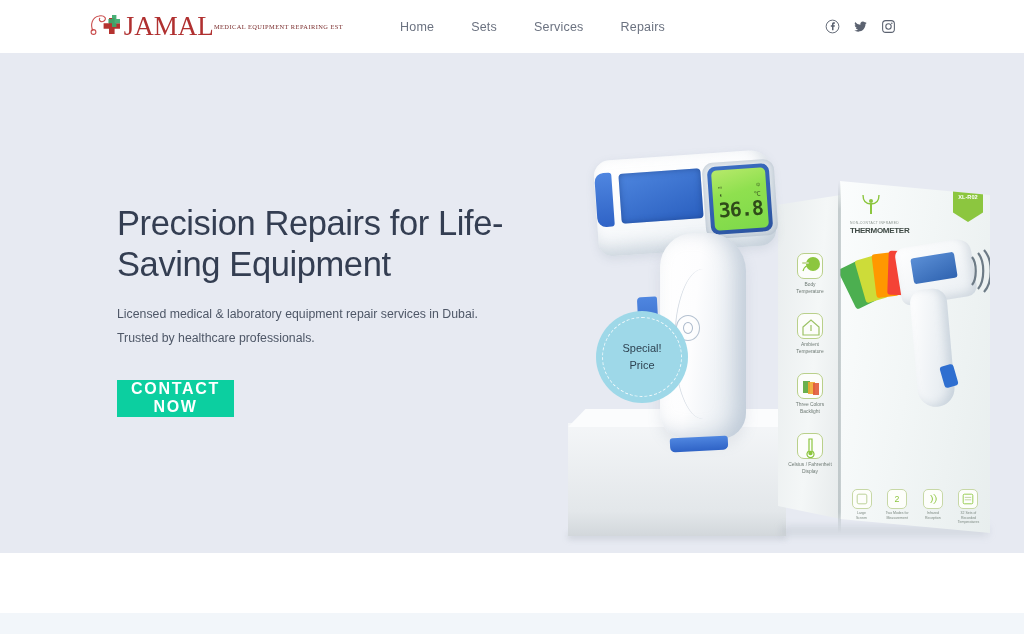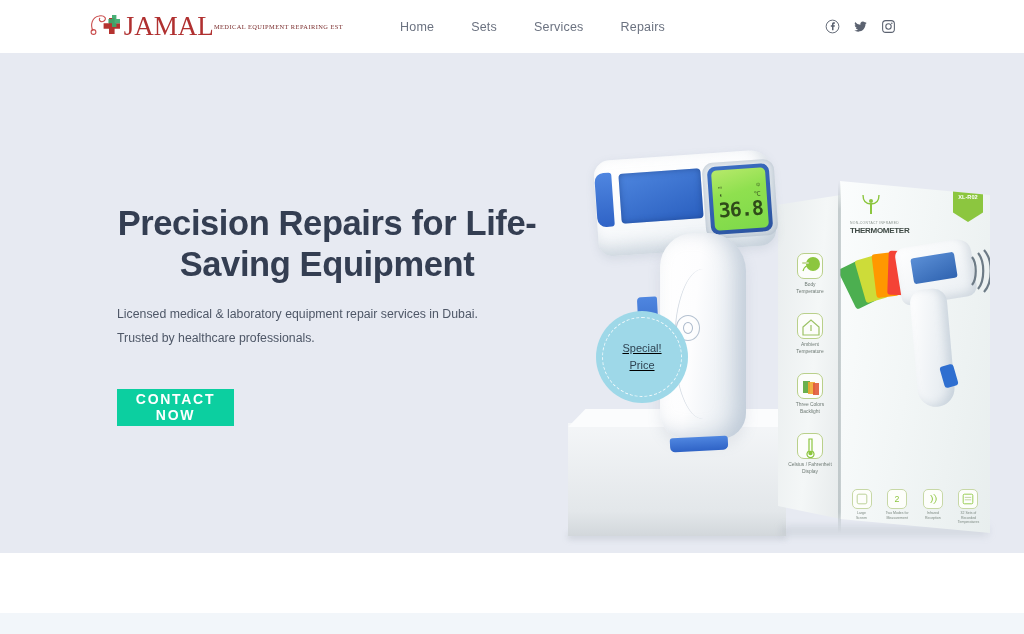--- a/index.html
+++ b/index.html
@@ -50,33 +50,33 @@
   }
   .socials .sic{ width:15px; height:15px; display:block; color:#5b6270; }
 
   
   .hero{
     position:absolute; top:53px; left:0; width:1024px; height:500px;
     background:#e7eaf2; overflow:hidden;
   }
   .hero-copy{ position:absolute; left:117px; top:150px; width:420px; }
   .headline{
-    font-size:34.5px; line-height:1.18; font-weight:bold;
-    color:#343e52; letter-spacing:-0.4px;text-align:center;
+    font-size:34.5px; line-height:1.18; font-weight:normal;
+    color:#343e52; letter-spacing:-0.4px;
   }
   .subcopy{
     margin-top:19px; font-size:12.3px; line-height:1.88;
     color:#4e5767;
   }
   .btnrow{ margin-top:30px; display:flex; gap:12px; }
   .btn{
     border:0; cursor:pointer; font-family:inherit;
-    font-size:14px; font-weight:bold; letter-spacing:1.7px;
+    font-size:16px; font-weight:bold; letter-spacing:1.7px;
     color:#ffffff; height:37px; display:flex;
-    align-items:center; justify-content:center;margin-top:9px;
+    align-items:center; justify-content:center;
   }
   .btn-primary{ background:#0ccfa0; width:117px; }
   .btn-secondary{ background:#303a51; width:115px; }
 
   
   .scene{ position:absolute; left:520px; top:50px; width:500px; height:440px; }
 
   
   .pedestal{
     position:absolute; left:48px; top:320px; width:218px; height:113px;
@@ -280,21 +280,20 @@
     background:linear-gradient(180deg,#4f86e0,#2f63c6);
     border-radius:3px 3px 5px 5px; transform:rotate(-3deg);
   }
 
   
   .special{
     position:absolute; left:76px; top:208px; width:92px; height:92px;
     border-radius:50%; background:#9ed8e8;
     display:flex; flex-direction:column; align-items:center; justify-content:center;
     z-index:6;
-    text-decoration:underline;
   }
   .special::after{
     content:""; position:absolute; left:6px; top:6px; right:6px; bottom:6px;
     border:1.4px dashed rgba(255,255,255,.85); border-radius:50%;
   }
   .special span{
     font-size:11px; color:#2f4352; line-height:1.55; position:relative; z-index:2;
   }
 
   

